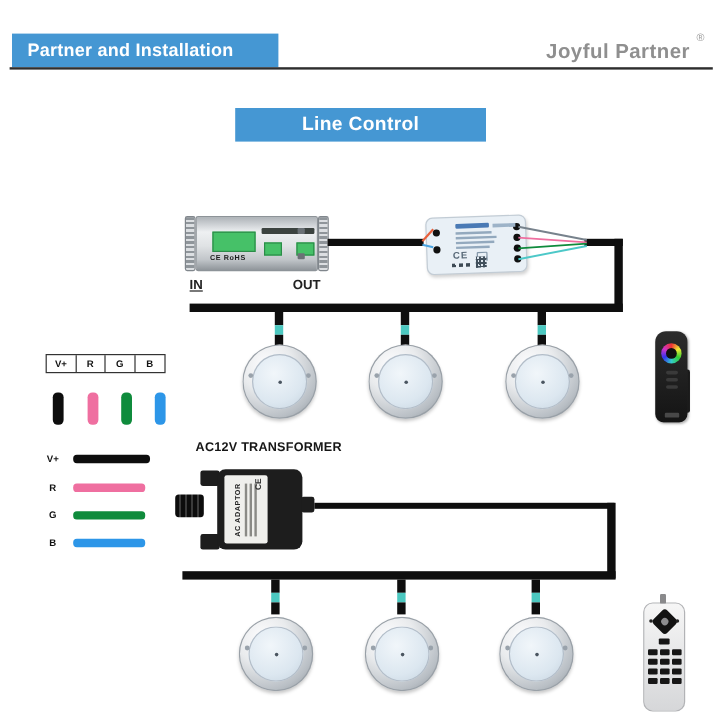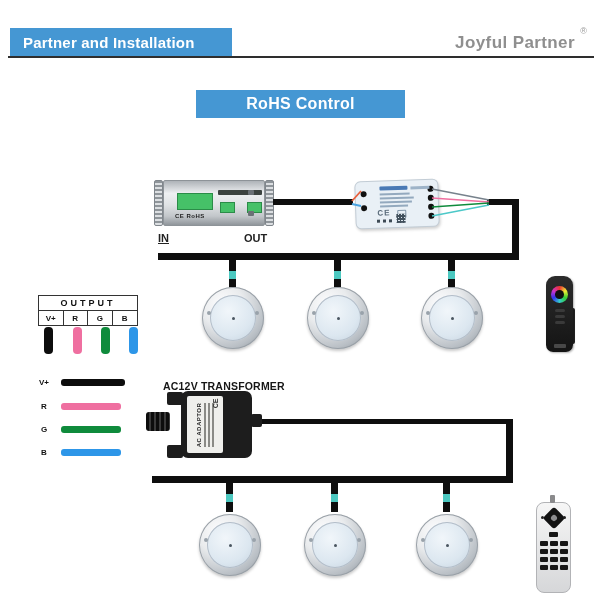--- a/index.html
+++ b/index.html
@@ -126,21 +126,21 @@
 <div class="page">
 
   <div class="banner-main">
     <span>Partner and Installation</span>
   </div>
   <div class="brand">Joyful Partner</div>
   <div class="reg-mark">®</div>
   <div class="header-rule"></div>
 
   <div class="banner-line">
-    <span>RoHS Control</span>
+    <span>Line Control</span>
   </div>
 
 
   <div class="transformer">
     <div class="tr-cap"></div>
     <div class="tr-body">
       <div class="tr-green-lg"></div>
       <div class="tr-model-bar"></div>
       <div class="tr-green-sm1"></div>
       <div class="tr-green-sm2"></div>
@@ -229,21 +229,20 @@
     <div class="color-wheel">
       <div class="wheel-center"></div>
     </div>
     <div class="rb-btn" style="top:33px;"></div>
     <div class="rb-btn" style="top:39px;"></div>
     <div class="rb-btn" style="top:45px;"></div>
     <div class="rb-foot"></div>
   </div>
 
   <div class="out-table">
-    <div class="out-head">OUTPUT</div>
     <div class="out-row">
       <div class="out-cell">V+</div>
       <div class="out-cell">R</div>
       <div class="out-cell">G</div>
       <div class="out-cell">B</div>
     </div>
   </div>
   <div class="out-bar c-vplus" style="left:44px;"></div>
   <div class="out-bar c-r" style="left:73px;"></div>
   <div class="out-bar c-g" style="left:101px;"></div>
@@ -259,21 +258,21 @@
   </div>
   <div class="legend-row" style="left:36px;top:425px;">
     <span class="legend-label">G</span>
     <span class="legend-bar c-g"></span>
   </div>
   <div class="legend-row" style="left:36px;top:448px;">
     <span class="legend-label">B</span>
     <span class="legend-bar c-b"></span>
   </div>
 
-  <div class="sec-title" style="left:163px;top:380px;">AC12V TRANSFORMER</div>
+  <div class="sec-title" style="left:163px;top:367px;">AC12V TRANSFORMER</div>
 
   <div class="ac-barrel"></div>
   <div class="ac-tab" style="left:167px;top:392px;"></div>
   <div class="ac-tab" style="left:167px;top:445px;"></div>
   <div class="ac-body"></div>
   <div class="ac-nub"></div>
   <div class="ac-label">
     <div class="ac-label-rot">
       <div class="ac-label-title">AC ADAPTOR</div>
       <div class="ac-label-bar"></div>

